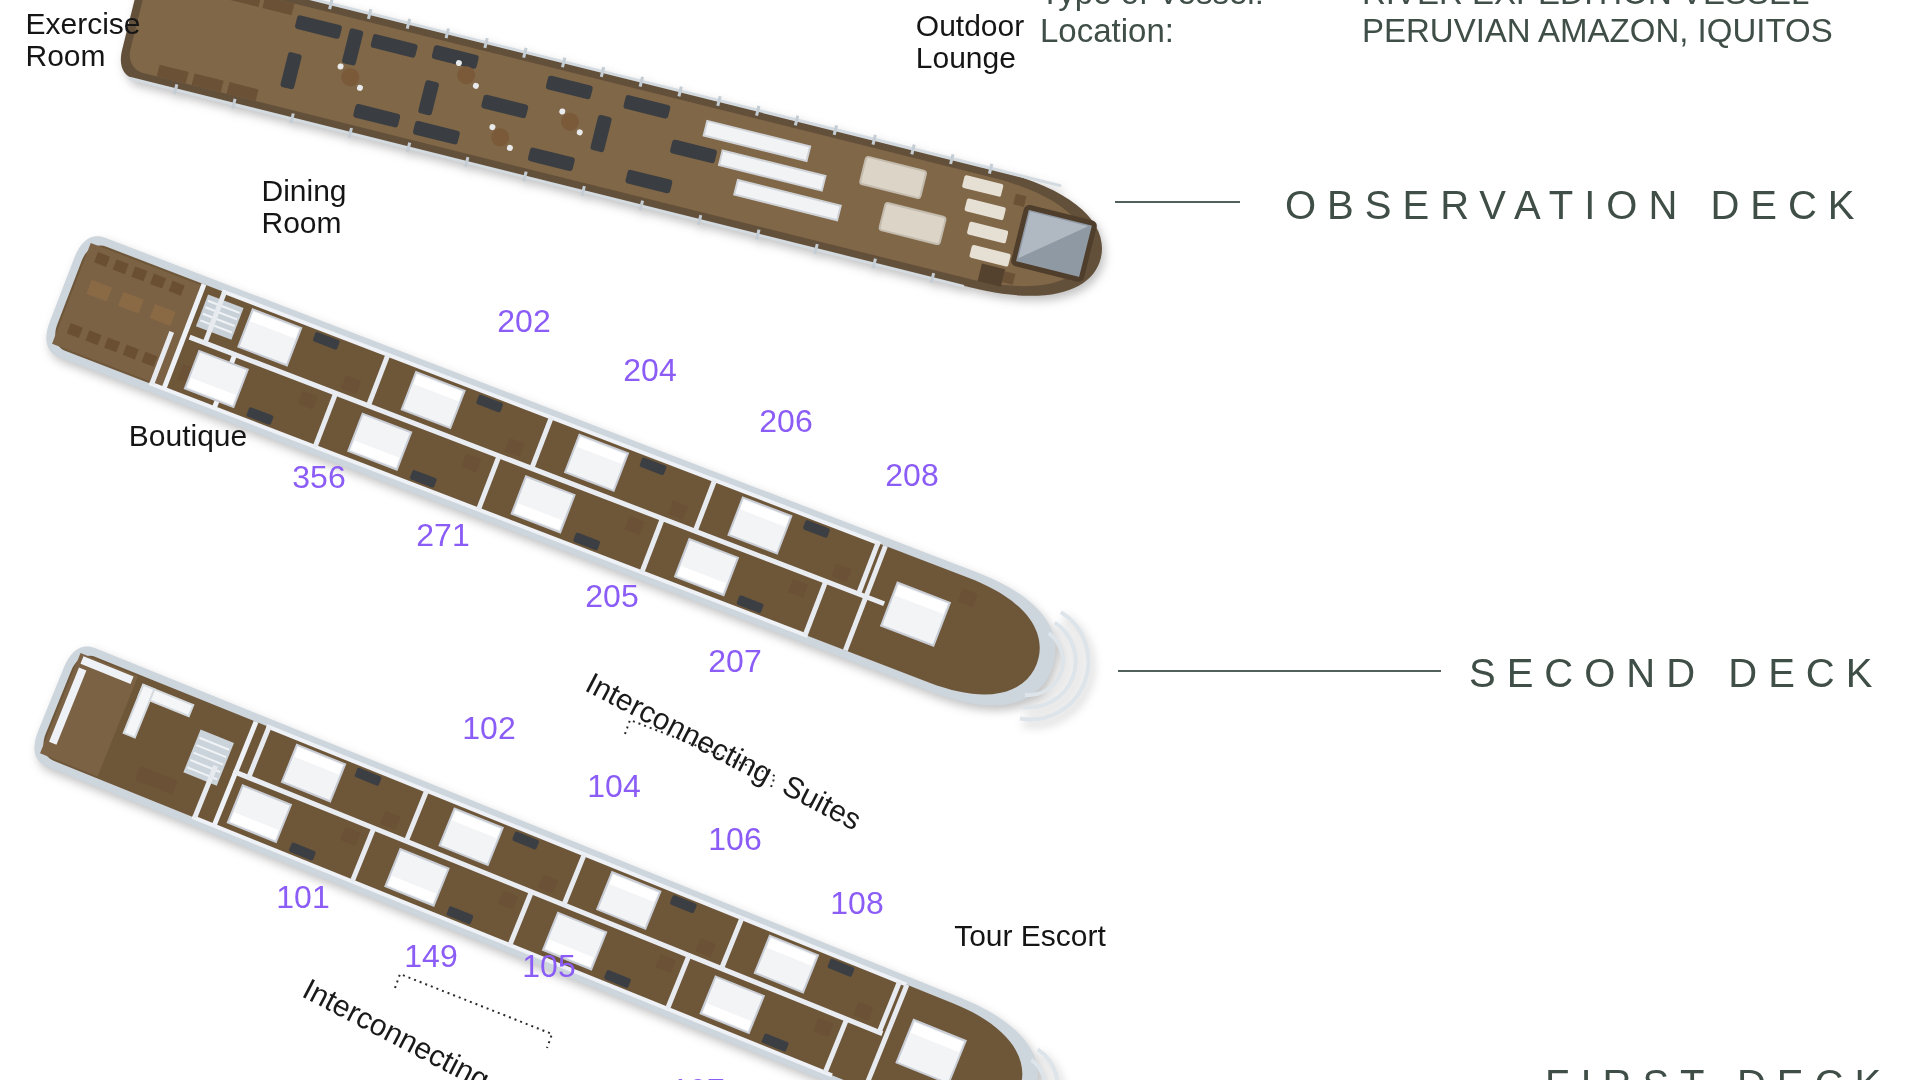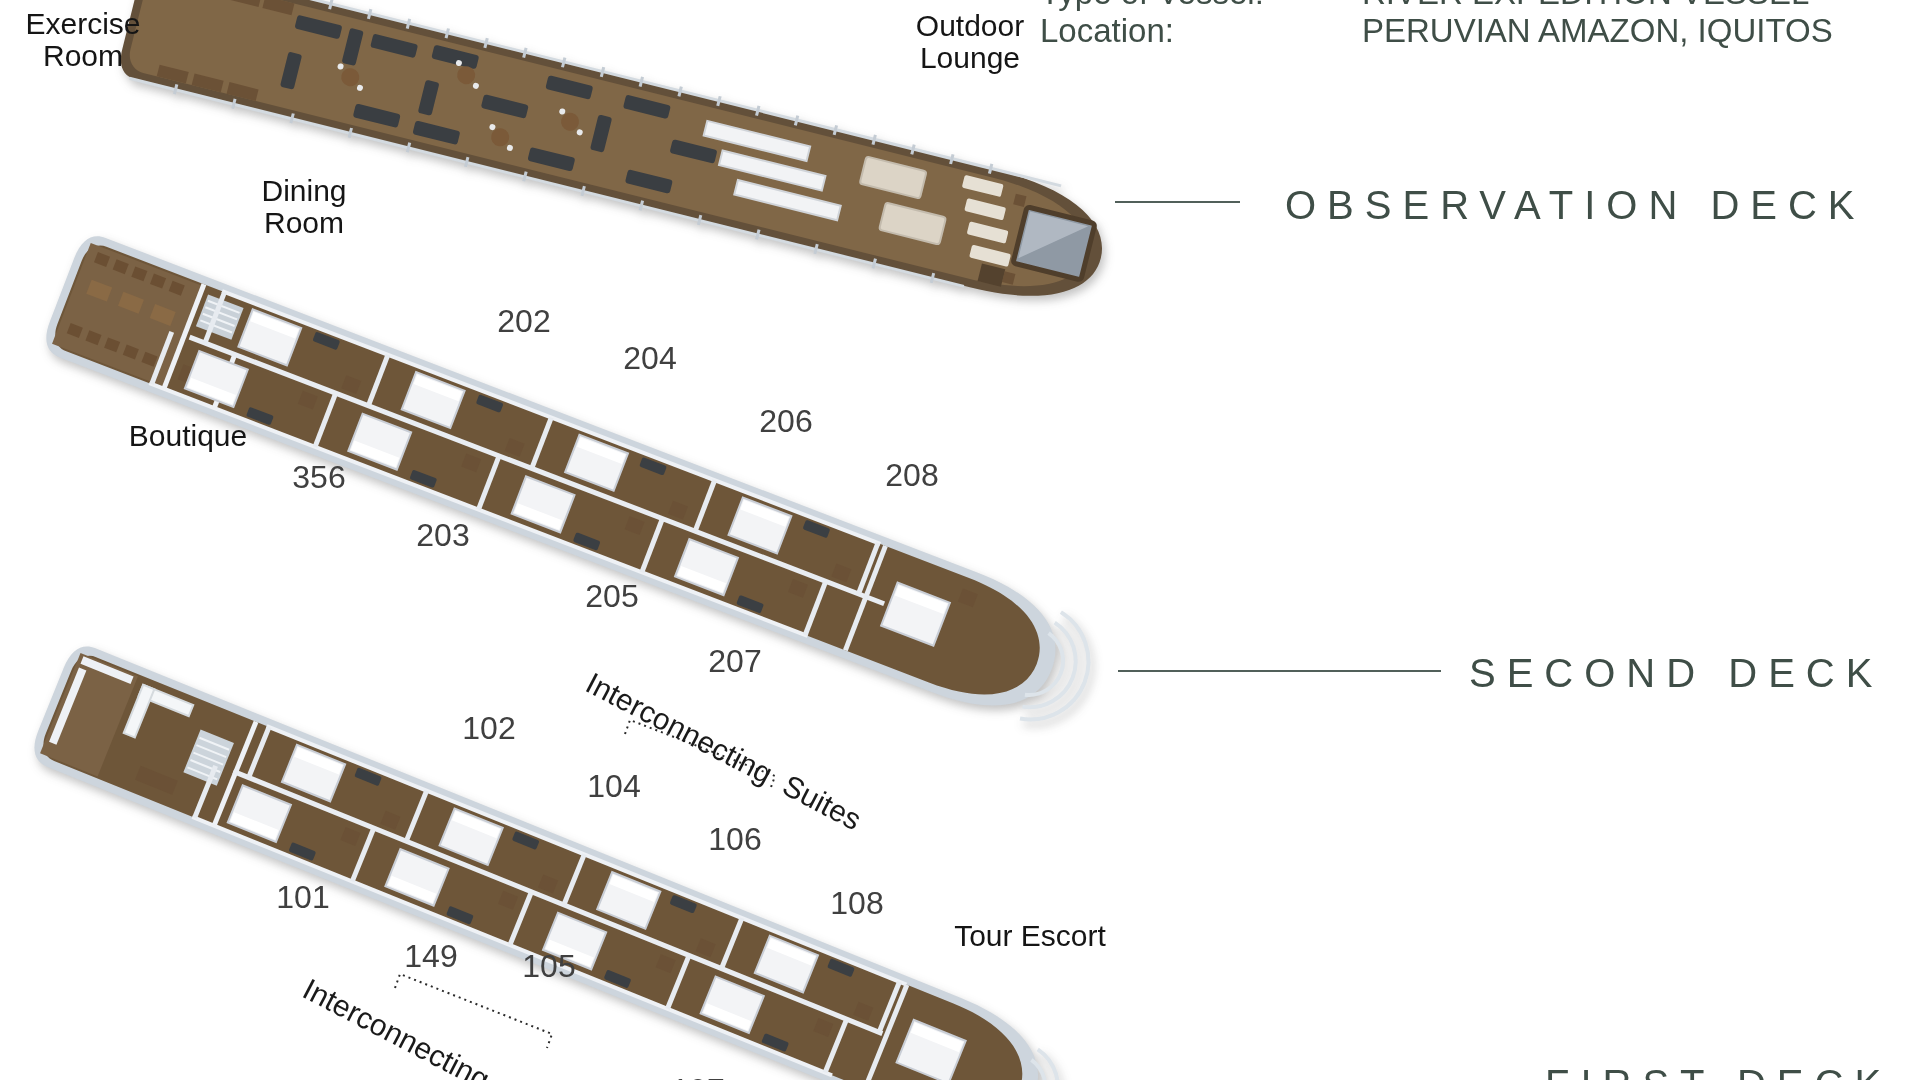--- a/index.html
+++ b/index.html
@@ -1,21 +1,21 @@
 <!DOCTYPE html>
 <html><head>
 <meta charset="utf-8">
 <style>
   html,body{margin:0;padding:0;background:#ffffff;}
   #stage{position:relative;width:1920px;height:1080px;overflow:hidden;background:#ffffff;
          font-family:"Liberation Sans", sans-serif;}
   
   .lbl{position:absolute;font-size:30px;line-height:1.08;color:#151515;
-       white-space:pre-line;text-align:center;transform:translate(-50%,0);}
-  .num{position:absolute;font-size:32px;color:#404040;transform:translate(-50%,-50%);white-space:nowrap;}
+       white-space:pre-line;text-align:left;transform:translate(-50%,0);}
+  .num{position:absolute;font-size:32px;color:#8b5cf6;transform:translate(-50%,-50%);white-space:nowrap;}
   .rot{position:absolute;font-size:30px;color:#1a1a1a;white-space:pre;
        transform-origin:left top;transform:rotate(27.5deg);}
   
   .decklabel{position:absolute;font-size:40px;letter-spacing:11px;color:#3f4e47;white-space:nowrap;}
   
   .hdr{position:absolute;left:1040px;top:-26px;width:820px;color:#3f4e47;font-size:33px;line-height:38px;}
   .hdr .row{display:flex;}
   .hdr .hlabel{width:284px;flex:0 0 auto;}
   .hdr .hvalue{margin-left:38px;white-space:nowrap;}
   
@@ -407,22 +407,22 @@
   <div class="lbl" style="left:304px;top:175px">Dining
 Room</div>
   <div class="lbl" style="left:188px;top:420px">Boutique</div>
   <div class="lbl" style="left:1030px;top:920px">Tour Escort</div>
 
   <div class="rot" style="left:596px;top:666px">Interconnecting  Suites</div>
   <div class="rot" style="left:313px;top:972px">Interconnecting  Suites</div>
 
   <div class="num" style="left:319px;top:477px">356</div>
   <div class="num" style="left:524px;top:321px">202</div>
-  <div class="num" style="left:443px;top:535px">203</div>
-  <div class="num" style="left:650px;top:358px">204</div>
+  <div class="num" style="left:443px;top:535px">271</div>
+  <div class="num" style="left:650px;top:370px">204</div>
   <div class="num" style="left:612px;top:596px">205</div>
   <div class="num" style="left:786px;top:421px">206</div>
   <div class="num" style="left:735px;top:661px">207</div>
   <div class="num" style="left:912px;top:475px">208</div>
 
   <div class="num" style="left:303px;top:897px">101</div>
   <div class="num" style="left:489px;top:728px">102</div>
   <div class="num" style="left:431px;top:956px">149</div>
   <div class="num" style="left:614px;top:786px">104</div>
   <div class="num" style="left:549px;top:966px">105</div>

